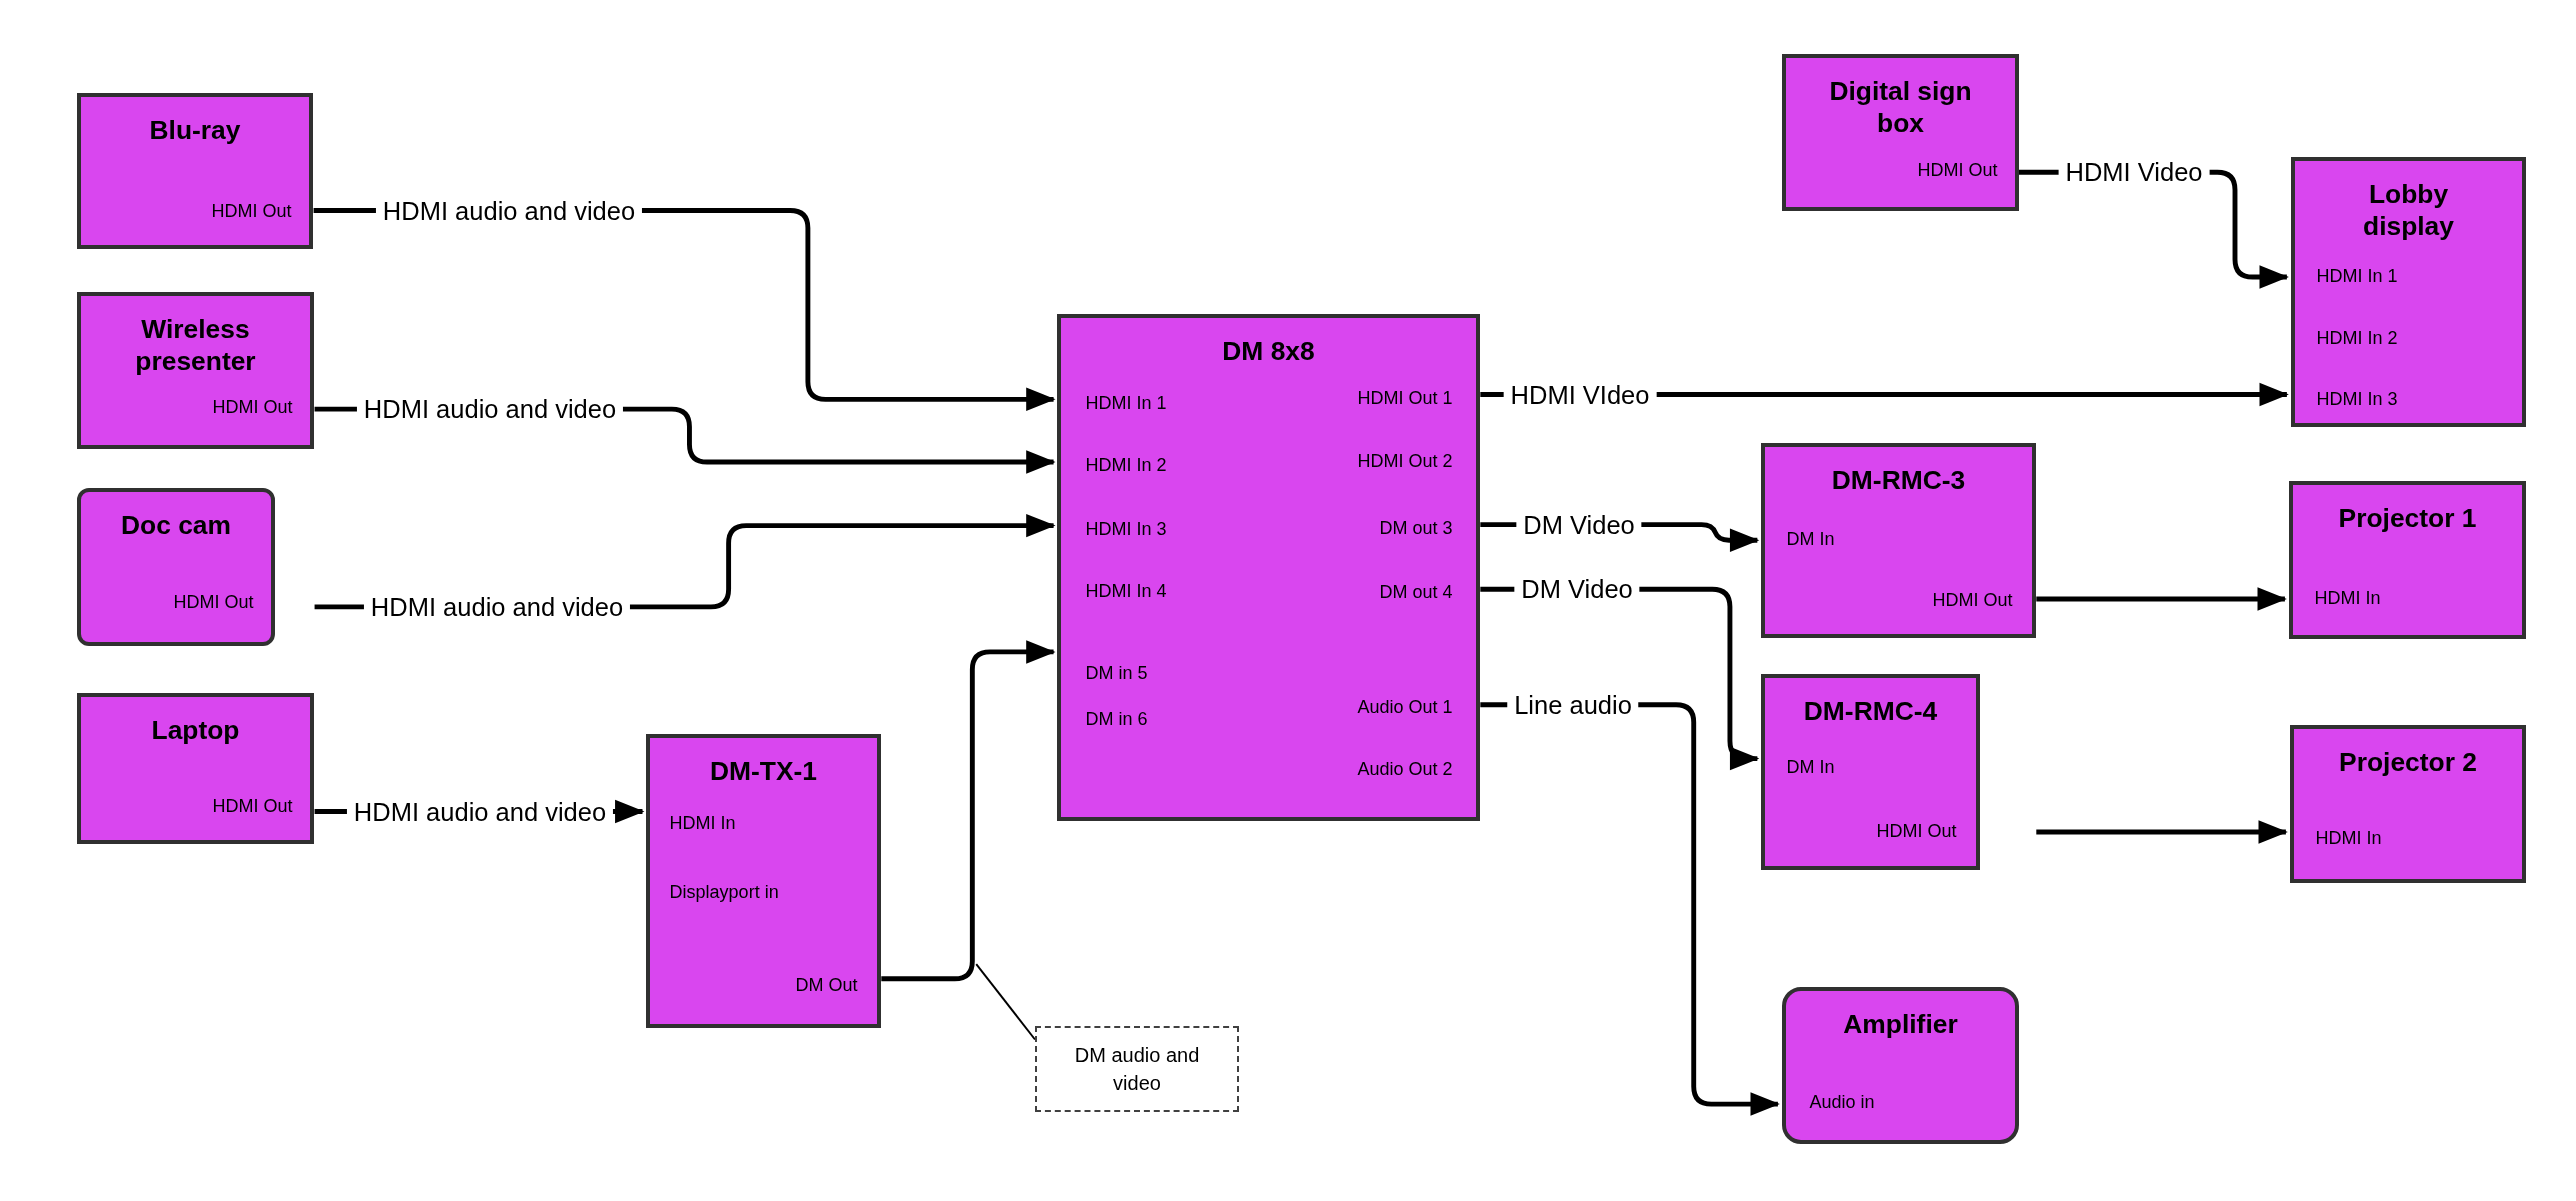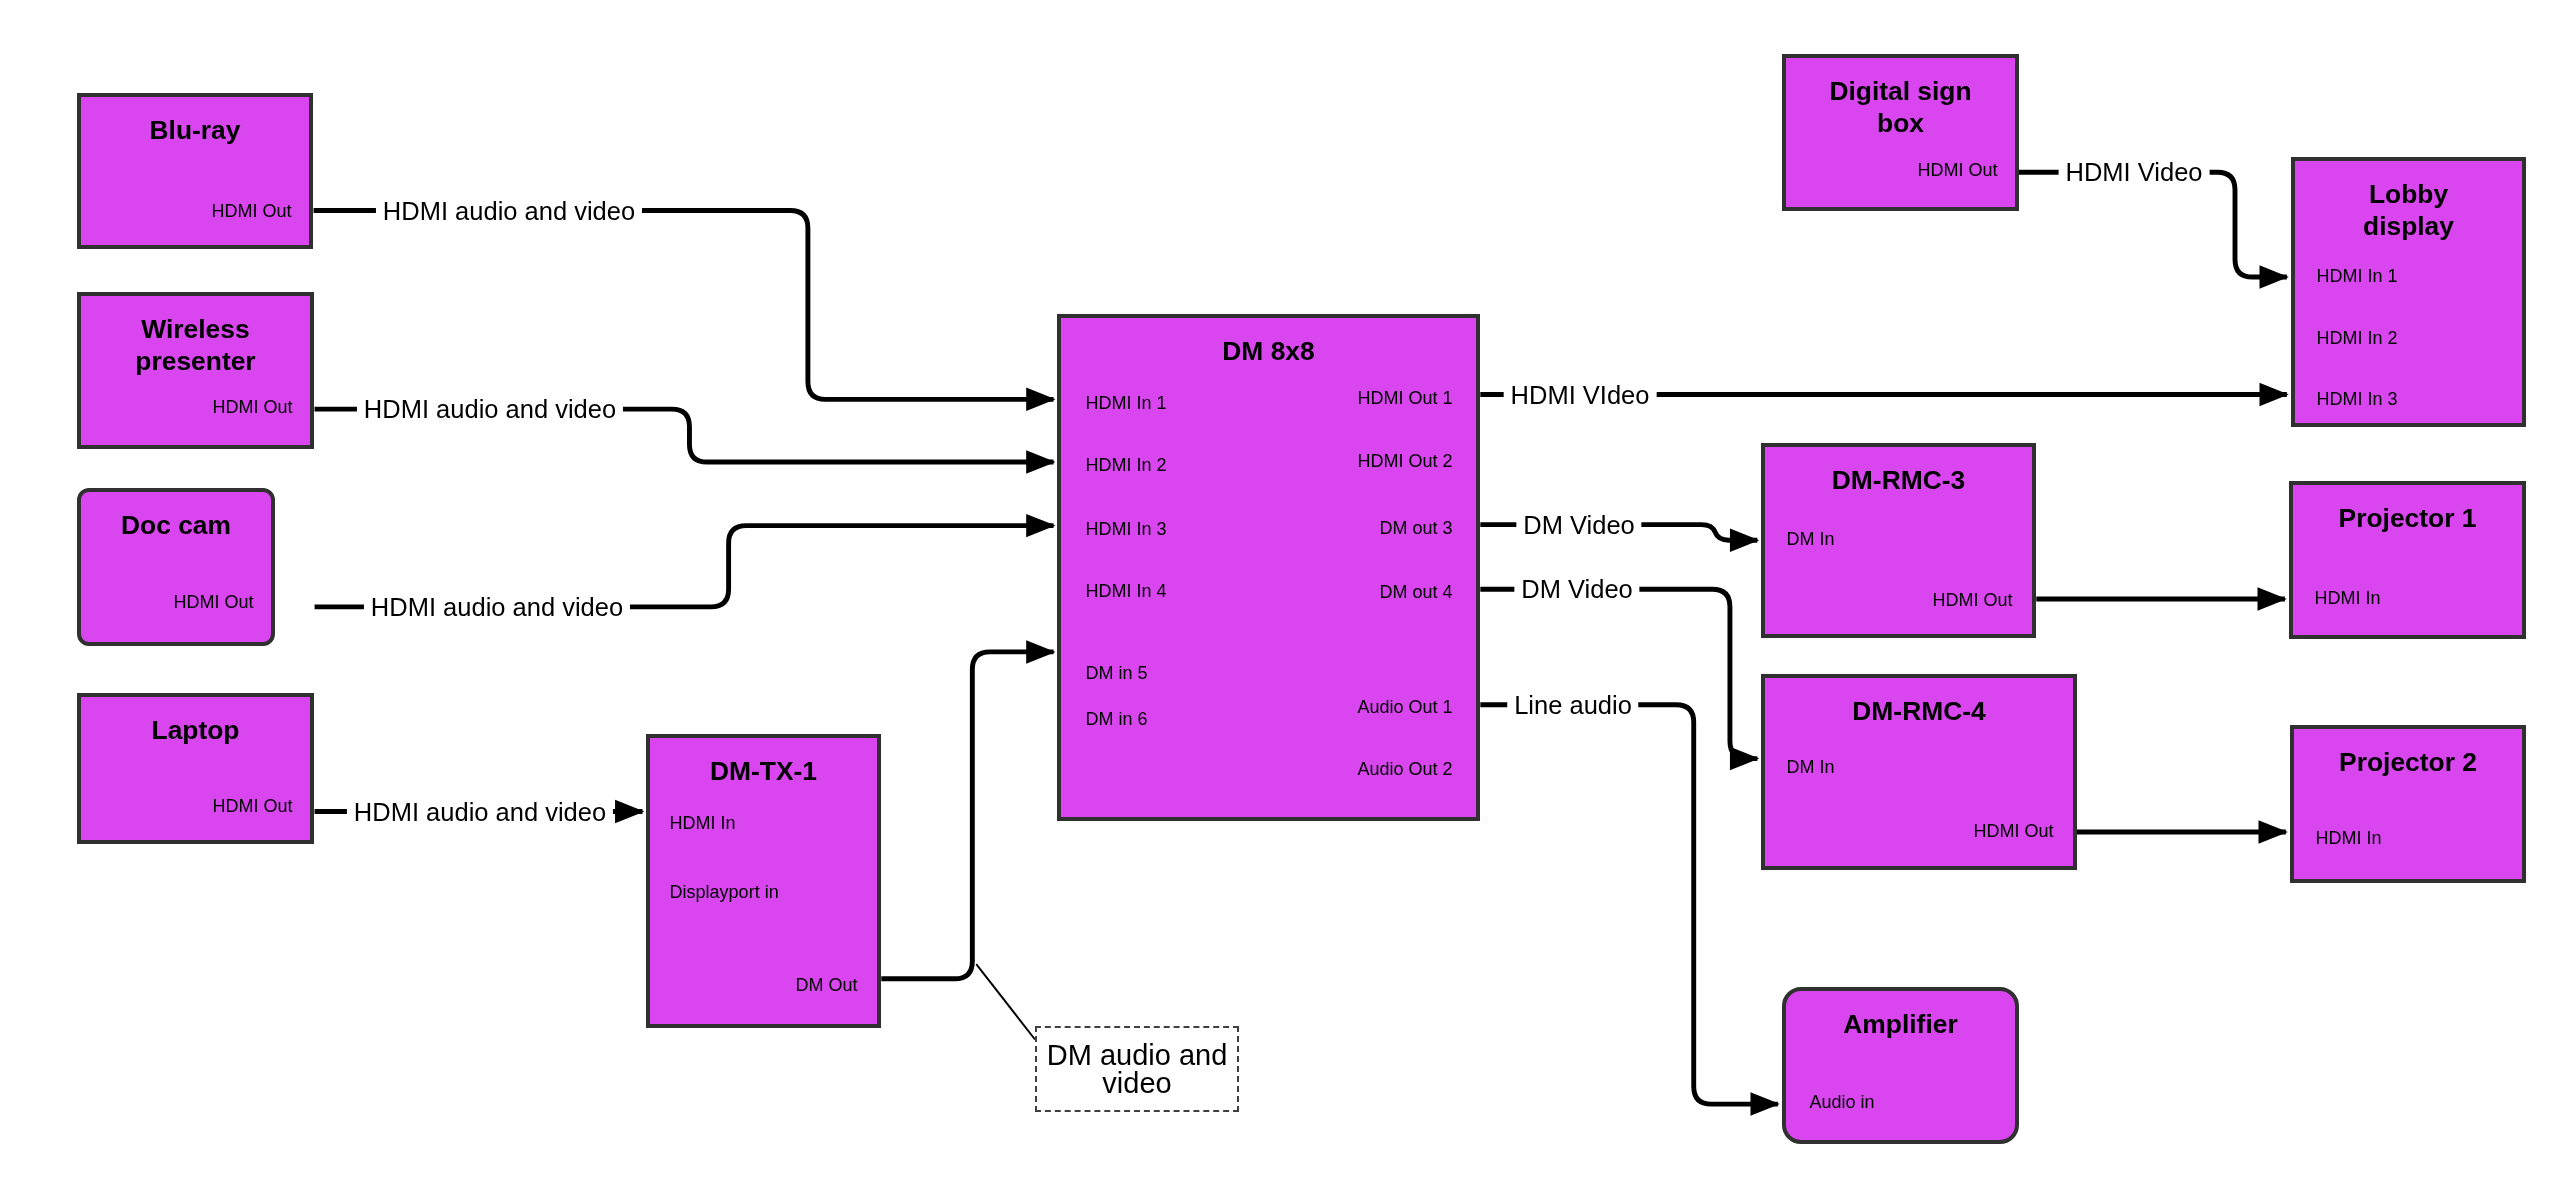--- a/index.html
+++ b/index.html
@@ -16,21 +16,21 @@
     font-weight:bold;font-size:26.4px;line-height:32px;white-space:pre-line;
   }
   .port{position:absolute;font-size:18px;line-height:31px;white-space:nowrap;}
   .wire-label{
     position:absolute;transform:translate(-50%,-50%);background:#fff;
     font-size:25.5px;line-height:29px;padding:0 6.9px;white-space:nowrap;
   }
   .note{
     position:absolute;border:2px dashed #404040;background:#fff;box-sizing:border-box;
     display:flex;align-items:center;justify-content:center;text-align:center;
-    font-size:29px;line-height:28px;white-space:pre-line;
+    font-size:20px;line-height:28px;white-space:pre-line;
   }
 </style>
 </head>
 <body>
 
 <div class="stage">
 
   <svg class="wires" viewBox="0 0 2631 1227">
     <defs>
       <marker id="arrow" markerUnits="userSpaceOnUse" markerWidth="36" markerHeight="30" refX="30" refY="14" orient="auto">
@@ -109,21 +109,21 @@
     <span class="port" style="left:21.5px;top:162px;">HDMI In 2</span>
     <span class="port" style="left:21.5px;top:223px;">HDMI In 3</span>
   </div>
 
   <div class="node" style="left:1761px;top:443px;width:275px;height:195px;">
     <div class="title">DM-RMC-3</div>
     <span class="port" style="left:21.5px;top:77px;">DM In</span>
     <span class="port" style="right:19.6px;top:138px;">HDMI Out</span>
   </div>
 
-  <div class="node" style="left:1761px;top:674px;width:316px;height:196px;">
+  <div class="node" style="left:1761px;top:674px;width:219px;height:196px;">
     <div class="title">DM-RMC-4</div>
     <span class="port" style="left:21.5px;top:74px;">DM In</span>
     <span class="port" style="right:19.6px;top:138px;">HDMI Out</span>
   </div>
 
   <div class="node" style="left:2289px;top:481px;width:237px;height:158px;">
     <div class="title">Projector 1</div>
     <span class="port" style="left:21.5px;top:98px;">HDMI In</span>
   </div>
 

